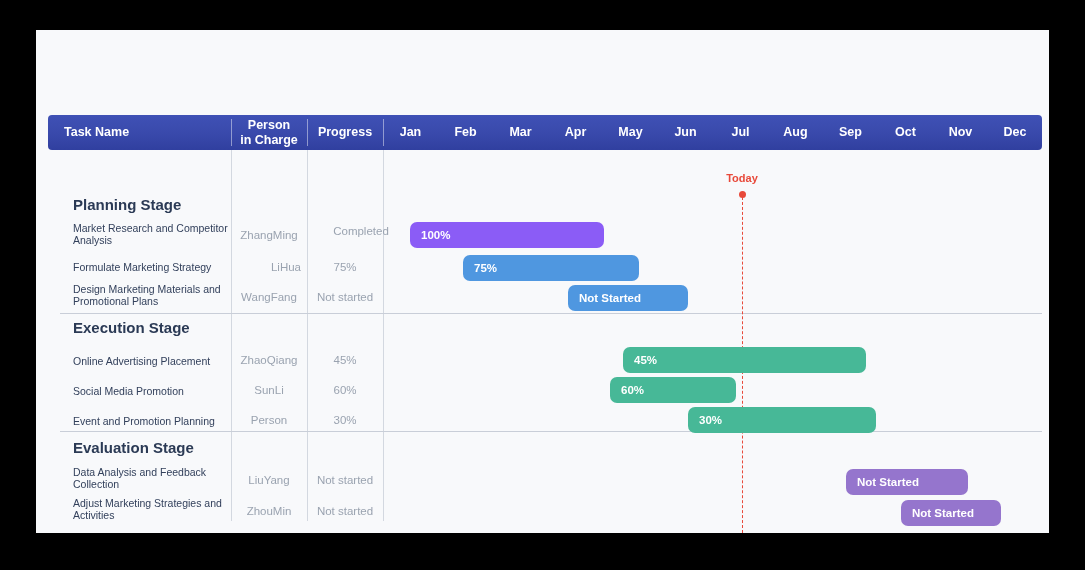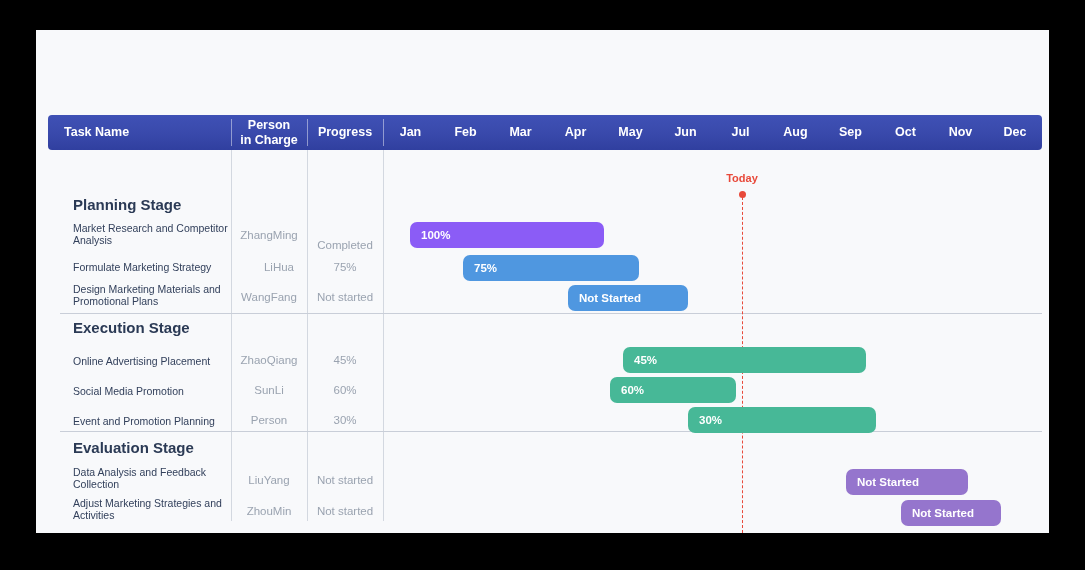--- a/index.html
+++ b/index.html
@@ -215,25 +215,25 @@
       <div class="hline" style="top:281px;"></div>
 
       <div id="today-label" style="left:694px; top:22px;">Today</div>
       <div id="today-dot" style="left:690.5px; top:41px;"></div>
       <div id="today-line" style="left:694px; top:47px; height:336px;"></div>
 
       <div class="stage-label" style="left:25px; top:46px;">Planning Stage</div>
 
       <div class="task-name" style="left:25px; top:72px;">Market Research and Competitor Analysis</div>
       <div class="person" style="left:183px; top:79px;">ZhangMing</div>
-      <div class="progress" style="left:259px; top:89px;">Completed</div>
+      <div class="progress" style="left:259px; top:75px;padding-left:16px;">Completed</div>
       <div class="bar" style="left:362px; top:72px; width:194px; background:#8b5cf6;">100%</div>
 
       <div class="task-name" style="left:25px; top:111px;">Formulate Marketing Strategy</div>
-      <div class="person" style="left:193px; top:111px;">LiHua</div>
+      <div class="person" style="left:200px; top:111px;">LiHua</div>
       <div class="progress" style="left:259px; top:111px;">75%</div>
       <div class="bar" style="left:415px; top:105px; width:176px; background:#4f97e0;">75%</div>
 
       <div class="task-name" style="left:25px; top:133px;">Design Marketing Materials and Promotional Plans</div>
       <div class="person" style="left:183px; top:141px;">WangFang</div>
       <div class="progress" style="left:259px; top:141px;">Not started</div>
       <div class="bar" style="left:520px; top:135px; width:120px; background:#4f97e0;">Not Started</div>
 
       <div class="stage-label" style="left:25px; top:169px;">Execution Stage</div>
 

